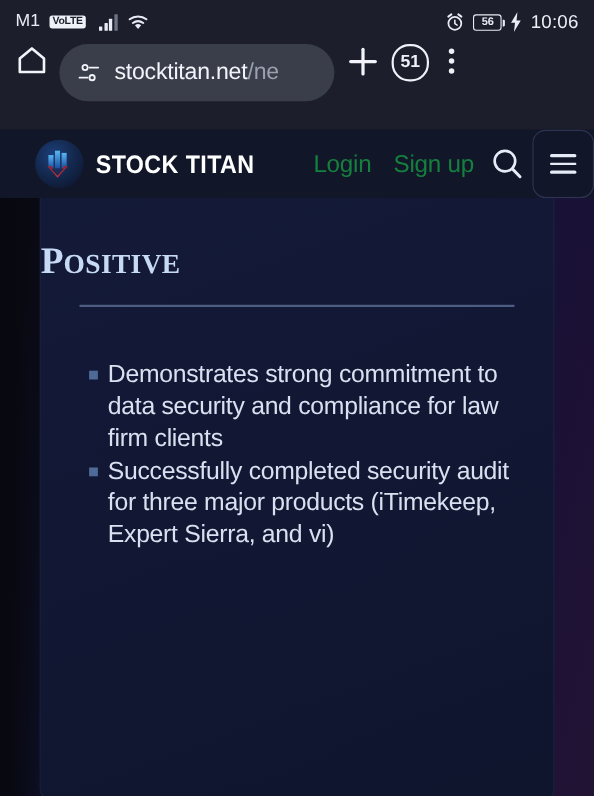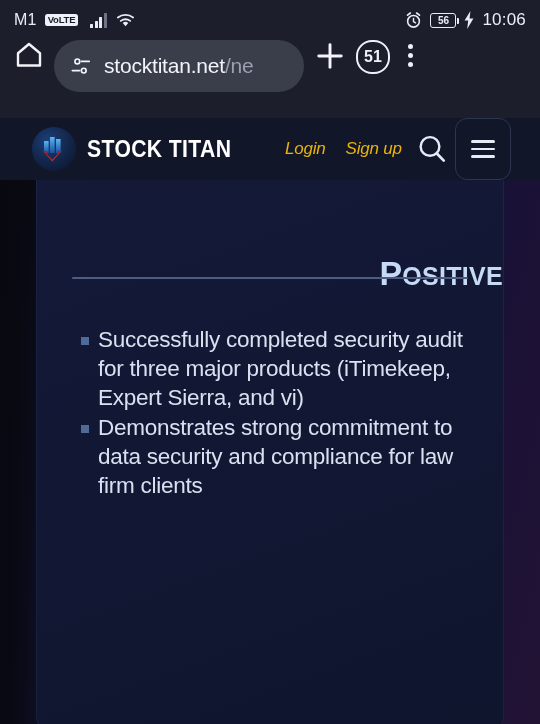--- a/index.html
+++ b/index.html
@@ -95,21 +95,21 @@
     display:flex; align-items:center; justify-content:center;
     overflow:hidden; flex:0 0 auto;
   }
   .brand{
     font-family:"Liberation Sans Narrow","Liberation Sans",sans-serif;
     font-size:23px; font-weight:bold; color:#ffffff;
     letter-spacing:.4px; transform:scaleX(.92); transform-origin:left center;
     white-space:nowrap;
   }
   .navlinks{ display:flex; align-items:center; gap:20px; margin-left:28px; }
-  .navlink{ color:#eab308; font-size:17px; white-space:nowrap; letter-spacing:-.2px;font-style:italic;}
+  .navlink{ color:#15803d; font-size:22px; white-space:nowrap; letter-spacing:-.2px;}
   .hdr-right{ margin-left:auto; display:flex; align-items:center; gap:6px; }
   .menu-box{
     width:56px; height:62px;
     border:1px solid #2d3552; border-radius:12px;
     display:flex; align-items:center; justify-content:center;
     margin-right:-2px;
   }
   .burger{ display:flex; flex-direction:column; gap:5px; }
   .burger i{ width:24px; height:2.4px; background:#e6ecf7; border-radius:2px; display:block;}
 
@@ -130,26 +130,25 @@
     position:absolute;
     left:36px; width:468px;
     border-radius:13px;
     border:1px solid rgba(120,140,200,.09);
   }
   .card-positive{
     top:-16px; height:566px;
     background:linear-gradient(160deg,#131a38 0%, #121734 40%, #10152e 100%);
   }
   .card-title{
-    text-align:right;
-    font-family:Liberation Sans, sans-serif;
+    text-align:left;
+    font-family:Liberation Serif, serif;
     font-weight:bold;
     line-height:1;
     white-space:nowrap;
-    margin-top:35px;
   }
   .card-title .cap{ font-size:34px; }
   .card-title .rest{ font-size:25px; letter-spacing:.3px; }
   .title-positive{ color:#c6d9f5; }
   .divider{
     height:2px; margin:0 35px;
     border-radius:2px;
   }
   .div-positive{ background:#4d5c82; }
 
@@ -295,18 +294,18 @@
 
 <div class="page">
 
   <section class="card card-positive">
     <div class="card-title title-positive" style="position:absolute;top:56px;left:0;right:0;">
       <span class="cap">P</span><span class="rest">OSITIVE</span>
     </div>
     <div class="divider div-positive" style="position:absolute;top:112px;left:0;right:0;"></div>
 
     <ul class="bullets list-positive pos-body" style="top:160px;">
+      <li>Demonstrates strong commitment to data security and compliance for law firm clients</li>
       <li>Successfully completed security audit for three major products (iTimekeep, Expert Sierra, and vi)</li>
-      <li>Demonstrates strong commitment to data security and compliance for law firm clients</li>
     </ul>
   </section>
 
 </div>
 
 </body></html>

